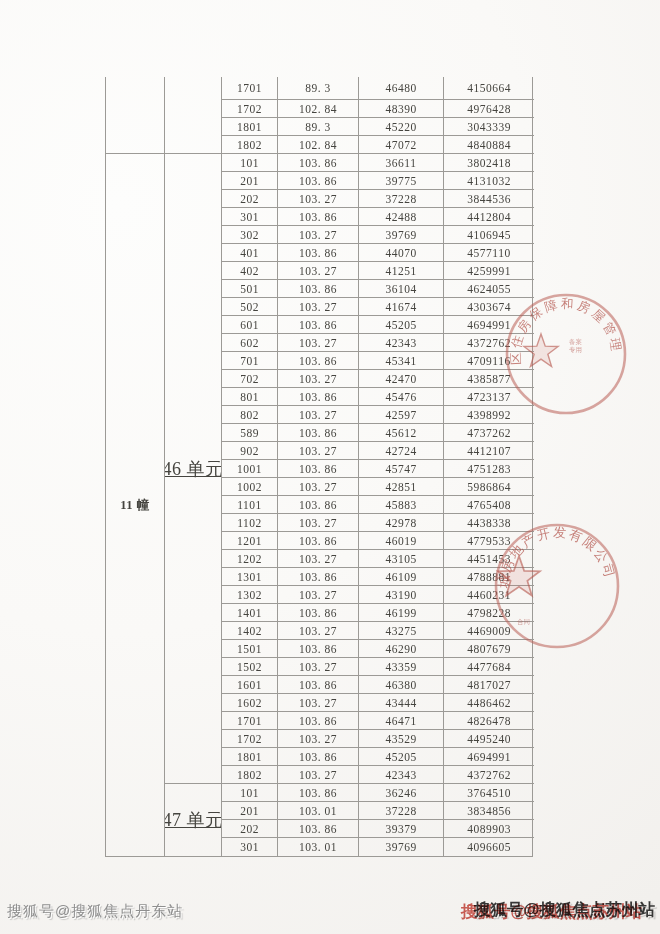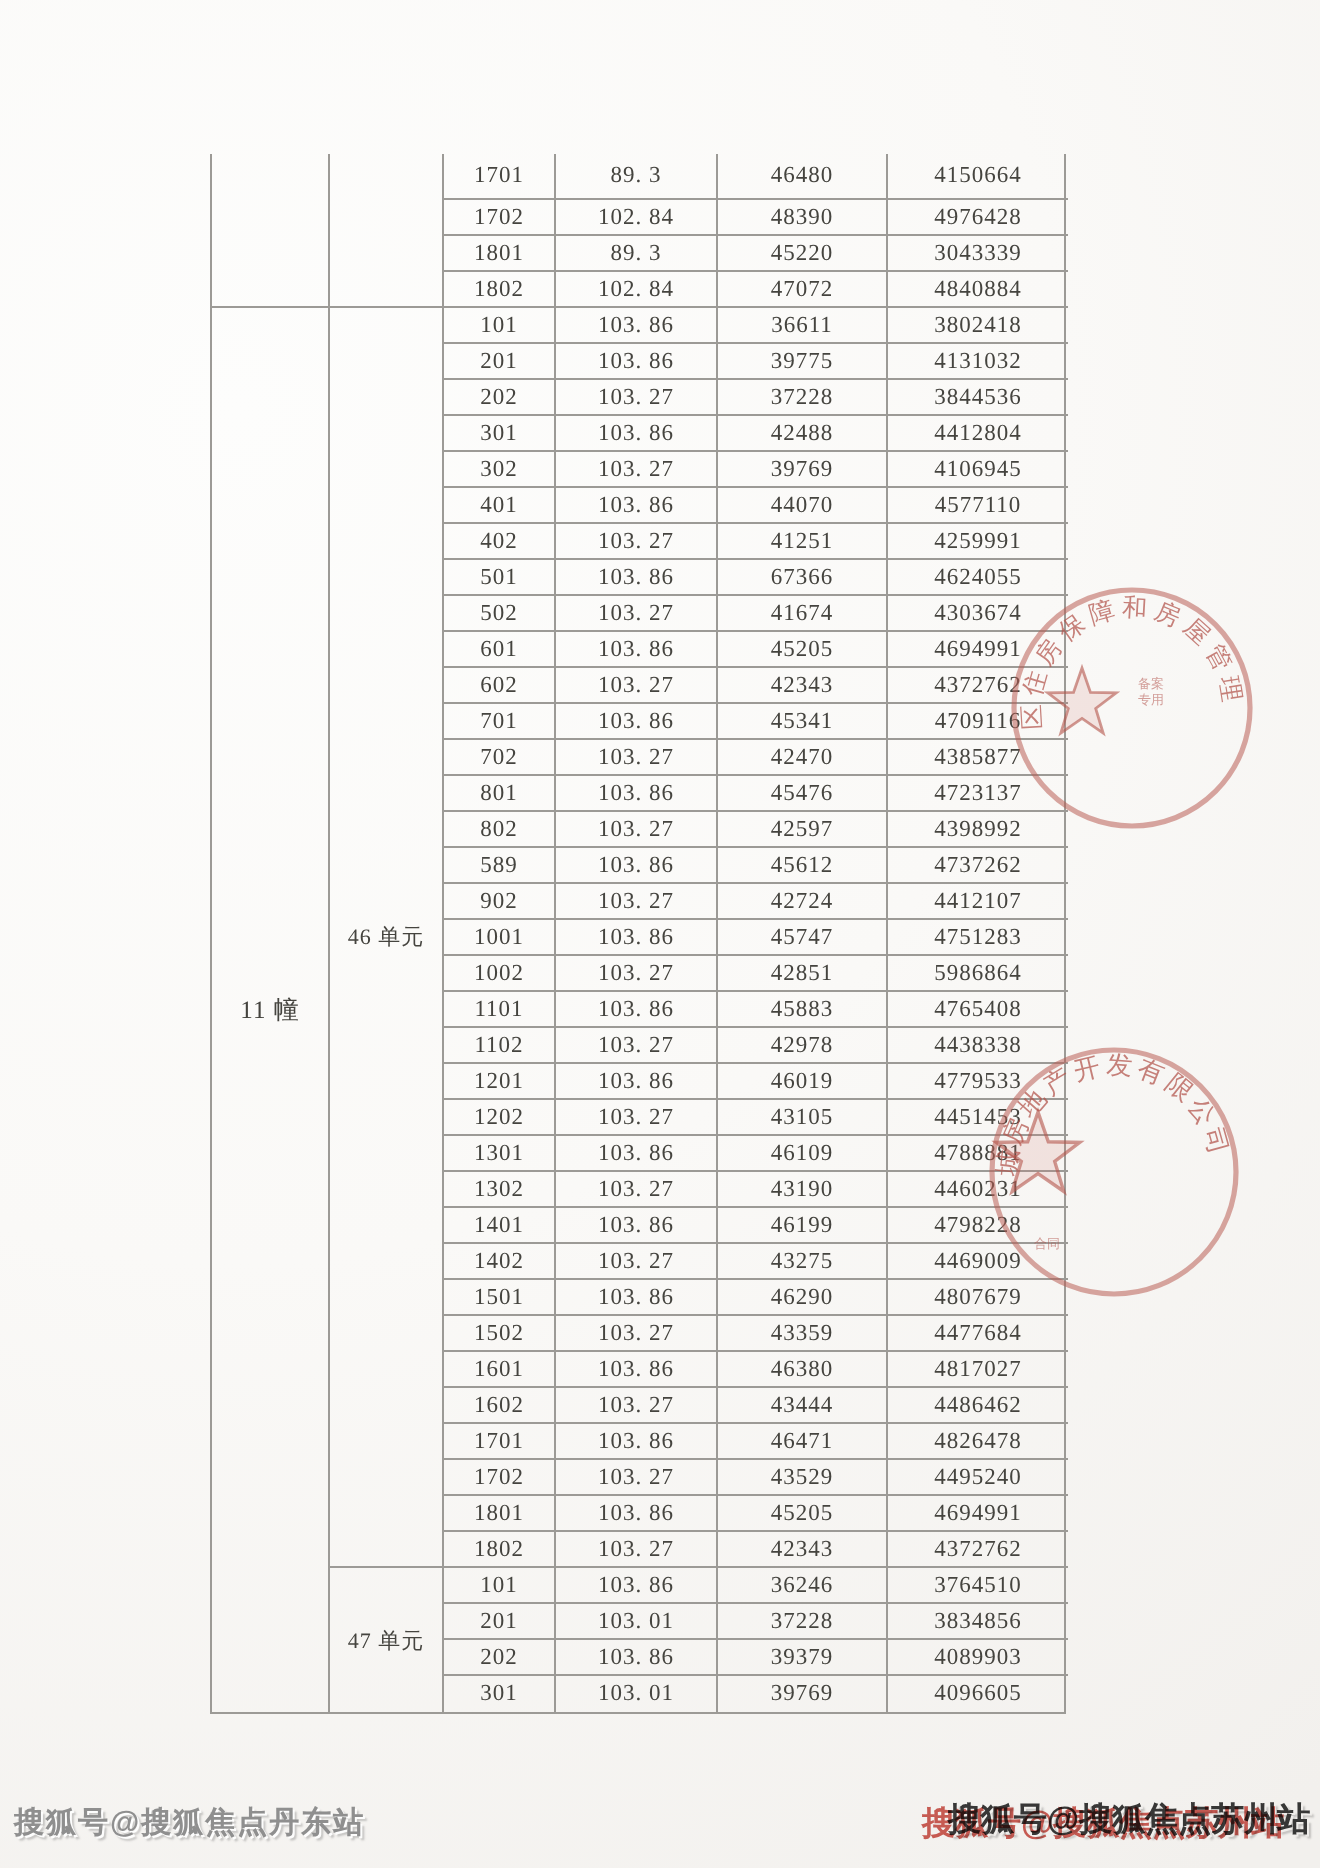--- a/index.html
+++ b/index.html
@@ -20,39 +20,39 @@
     box-sizing:border-box;
   }
   .cell{
     display:flex; align-items:center; justify-content:center;
     font-family:"Liberation Serif", serif;
     font-size:11.5px; letter-spacing:.5px; color:#45443f;
     border-left:1px solid var(--line); border-bottom:1px solid var(--line);
     overflow:hidden; white-space:nowrap;
   }
   .col-building{ grid-column:1; border-left:none; font-size:12.5px; }
-  .col-unit{ grid-column:2; font-size:11px; }
+  .col-unit{ grid-column:2; font-size:18px;text-decoration:underline; }
   .cell-building-empty{ grid-row:1 / span 4; }
-  .cell-building-11{ grid-row:5 / span 39; border-bottom:none; }
+  .cell-building-11{ grid-row:5 / span 39; border-bottom:none;font-weight:bold; }
   .cell-unit-empty{ grid-row:1 / span 4; }
   .cell-unit-46{ grid-row:5 / span 35; }
   .cell-unit-47{ grid-row:40 / span 4; border-bottom:none; }
   .last-row{ border-bottom:none; }
   
   .stamp{ position:absolute; filter:blur(.35px); }
   .s1{ left:502px; top:290px; width:128px; height:128px; }
   .s2{ left:491px; top:520px; width:132px; height:132px; }
   .seal-ring{ fill:none; stroke:rgba(186,95,86,.55); stroke-width:2.6; }
   .arcT{ font-family:"DejaVu Sans", sans-serif; font-size:12.5px;
          fill:rgba(178,82,74,.72); letter-spacing:3px; }
   .s2 .arcT{ font-size:13px; letter-spacing:2px; }
   .seal-star{ fill:rgba(205,120,110,.16); stroke:rgba(180,85,75,.6); stroke-width:1.4; }
   .tiny{ font-family:"DejaVu Sans", sans-serif; font-size:6.5px; fill:rgba(178,82,74,.55); }
   
-  .wm{ position:absolute; font-weight:bold; white-space:nowrap; }
+  .wm{ position:absolute; font-weight:normal; white-space:nowrap; }
   .wm-left{
     left:7px; top:902px; font-size:15px; letter-spacing:1px; color:#8f8f8f;
     text-shadow:1px 1px 0 rgba(255,255,255,.95), 2px 2px 1px rgba(110,110,110,.35);
   }
   .wm-right-wrap{ position:absolute; left:461px; top:899px; width:200px; height:28px; }
   .wm-right-red{
     position:absolute; left:0; top:2px; font-weight:bold; white-space:nowrap;
     font-size:16.5px; color:rgba(186,52,42,.8);
   }
   .wm-right-dark{
@@ -112,21 +112,21 @@
       <div class="cell">401</div>
       <div class="cell">103. 86</div>
       <div class="cell">44070</div>
       <div class="cell">4577110</div>
       <div class="cell">402</div>
       <div class="cell">103. 27</div>
       <div class="cell">41251</div>
       <div class="cell">4259991</div>
       <div class="cell">501</div>
       <div class="cell">103. 86</div>
-      <div class="cell">67366</div>
+      <div class="cell">36104</div>
       <div class="cell">4624055</div>
       <div class="cell">502</div>
       <div class="cell">103. 27</div>
       <div class="cell">41674</div>
       <div class="cell">4303674</div>
       <div class="cell">601</div>
       <div class="cell">103. 86</div>
       <div class="cell">45205</div>
       <div class="cell">4694991</div>
       <div class="cell">602</div>

